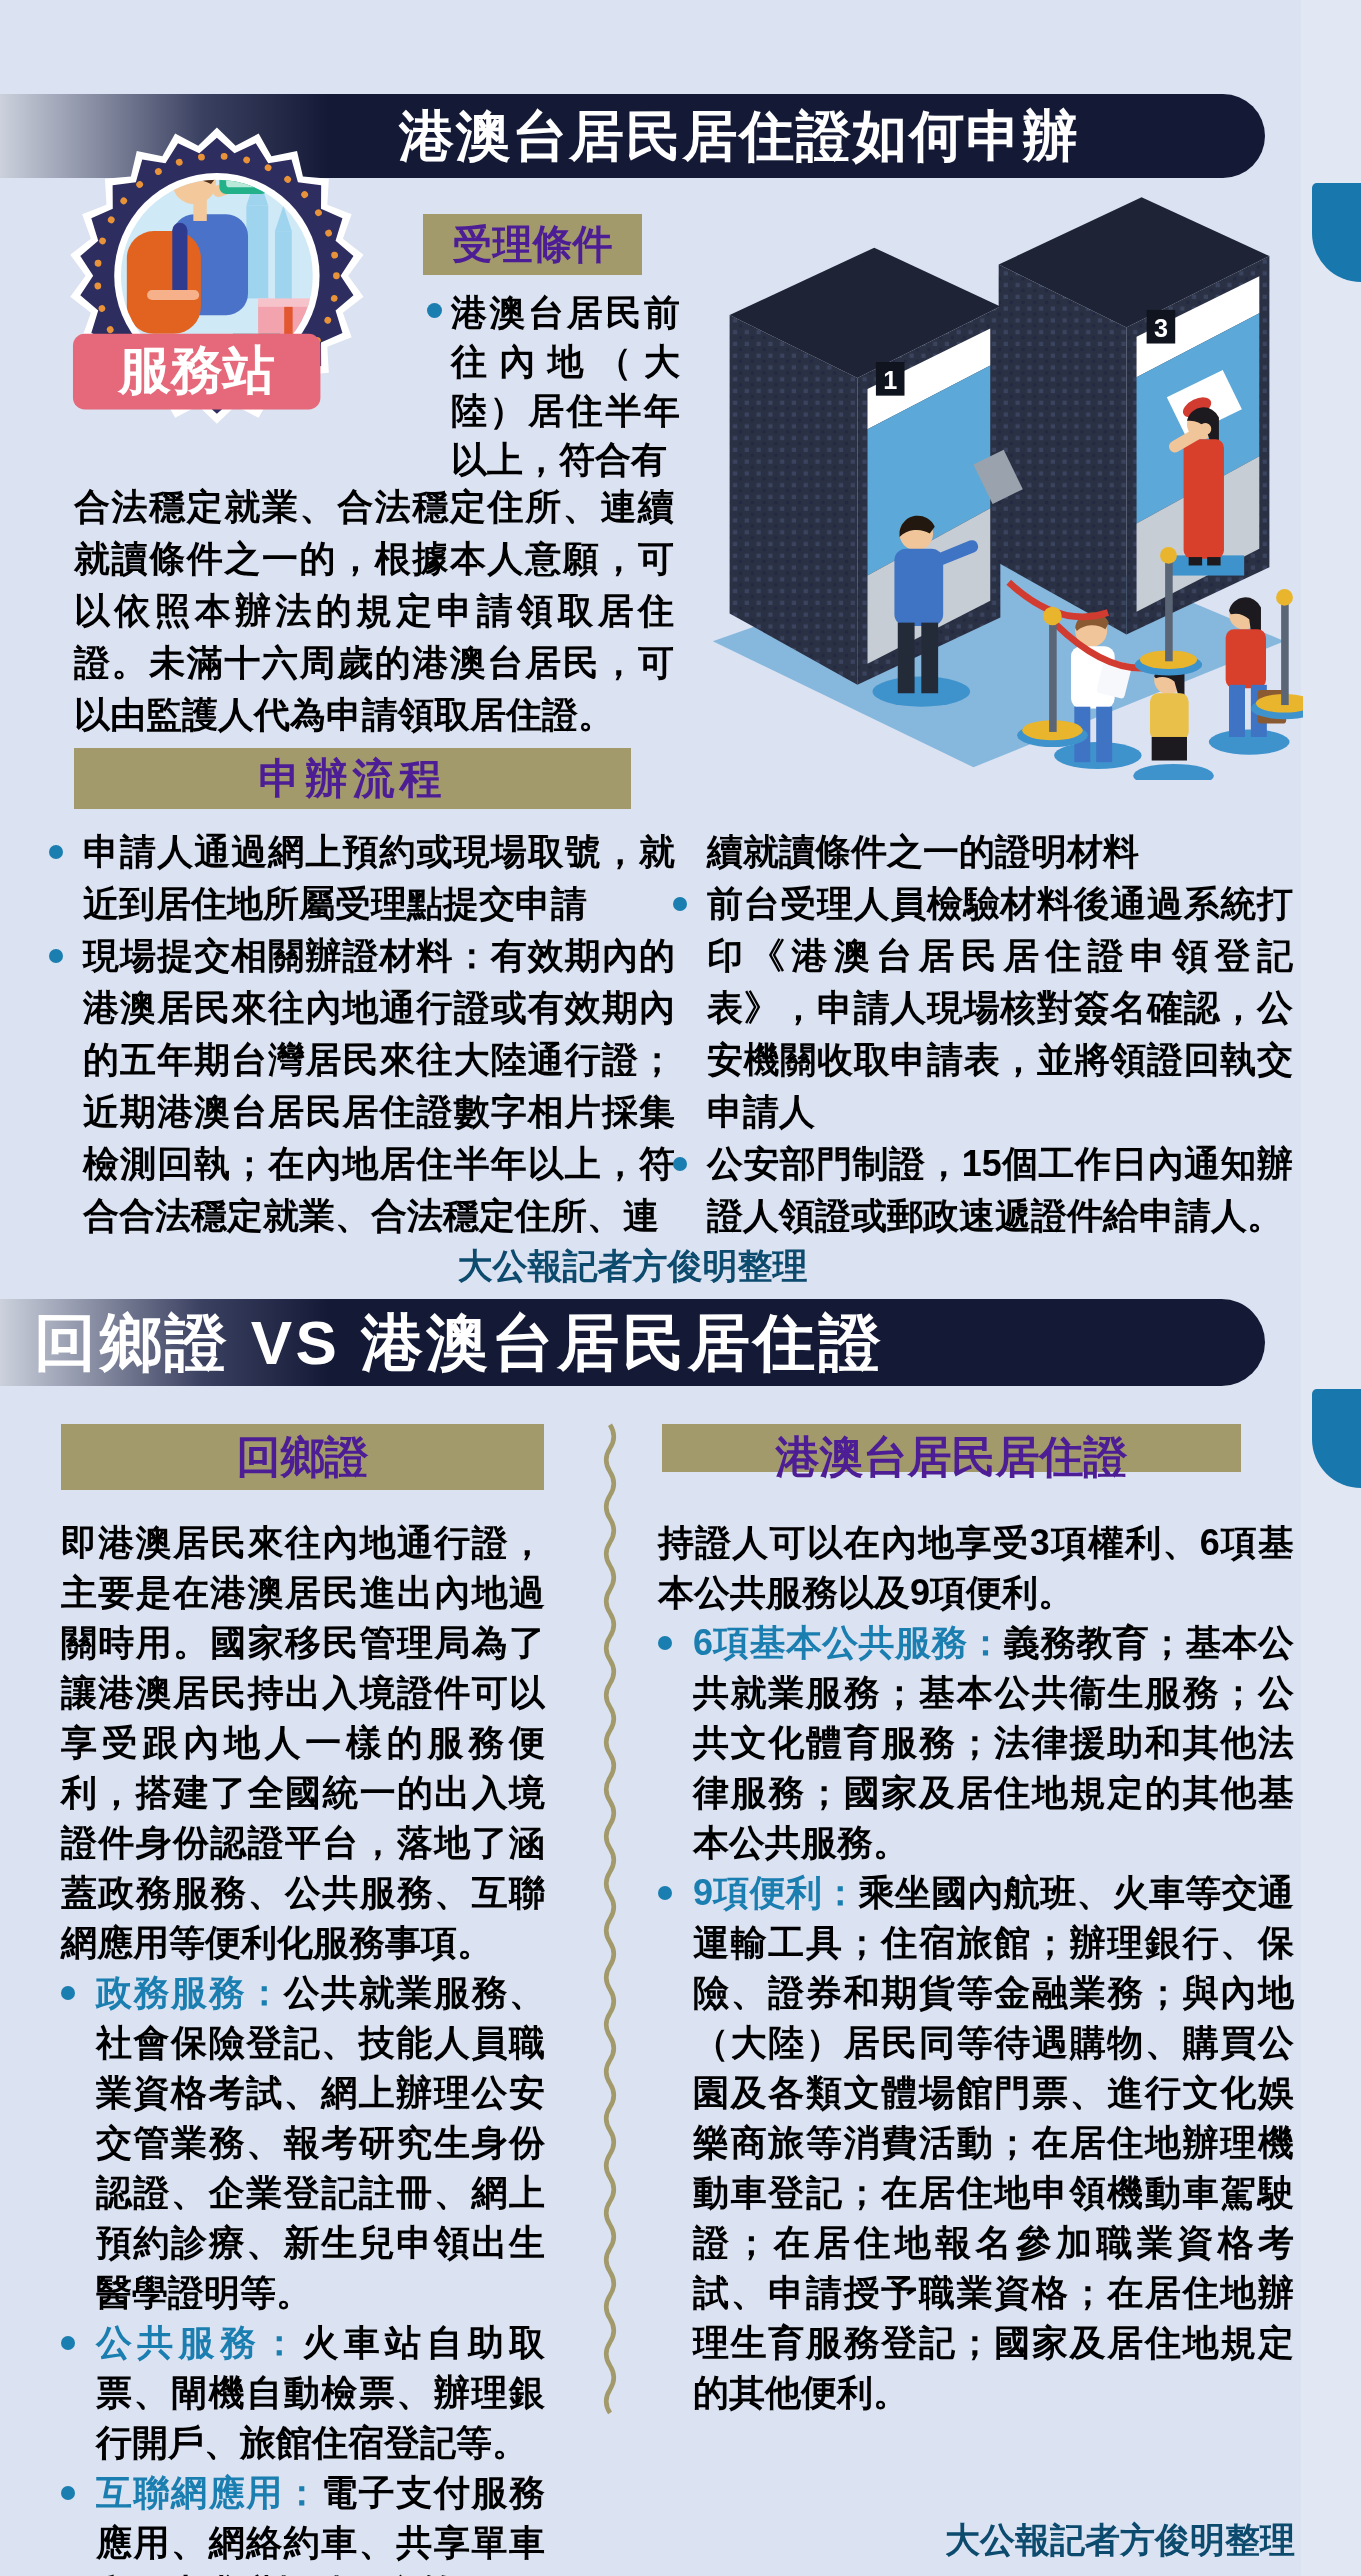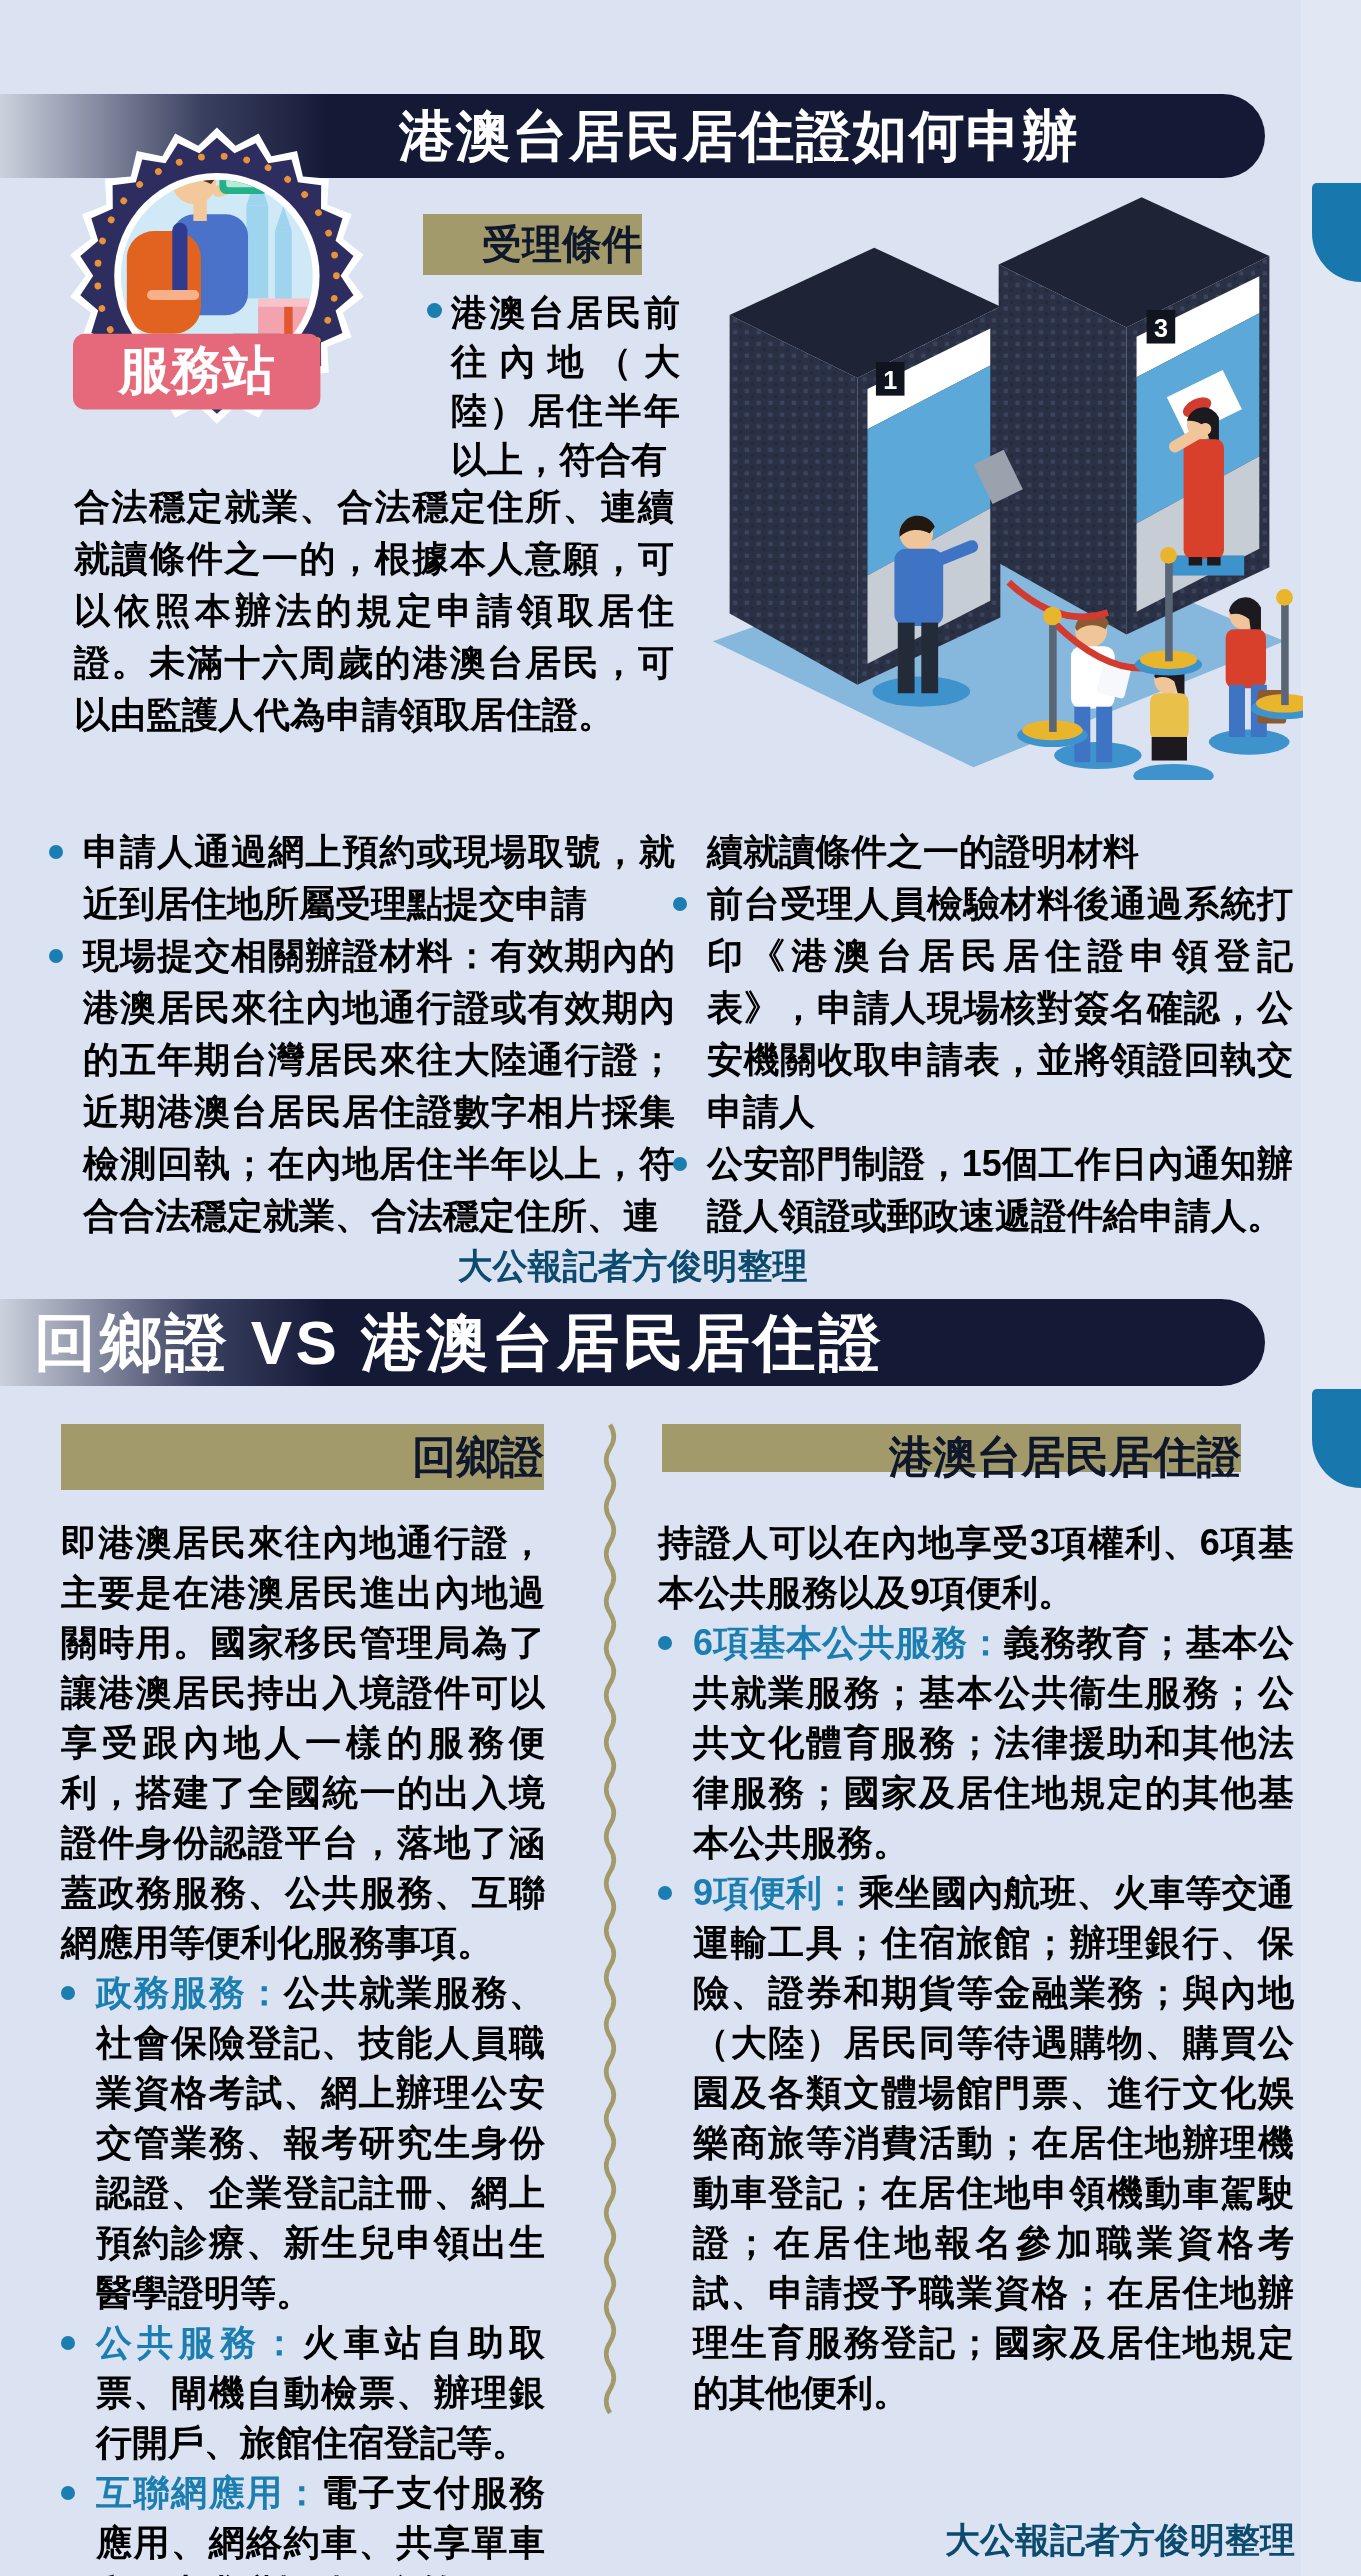--- a/index.html
+++ b/index.html
@@ -18,21 +18,21 @@
 
   
   .title-bar{position:absolute;left:0;width:1265px;background:linear-gradient(90deg,#ccd1dd 0%,#3a4060 16%,var(--navy) 26%);border-radius:0 44px 44px 0;color:#fff;font-weight:bold;white-space:nowrap;}
   #bar1{top:94px;height:84px;font-size:55px;line-height:84px;padding-left:399px;letter-spacing:1.7px;}
   #bar2{top:1299px;height:87px;font-size:62px;line-height:87px;text-align:left;padding-left:34px;letter-spacing:3.4px;}
   .blue-tab{position:absolute;right:0;width:49px;background:#1878ad;border-radius:8.4px 0 0 84px;}
   #tab1{top:183px;height:99px;}
   #tab2{top:1389px;height:99px;}
 
   
-  .olive-head{position:absolute;background:var(--olive);color:#0f172a;font-weight:bold;text-align:right;}
+  .olive-head{position:absolute;background:var(--olive);color:#4c1d95;font-weight:bold;text-align:center;}
   #cond-head{left:423px;top:214px;width:219px;height:61px;font-size:40px;line-height:61px;}
   #proc-head{left:74px;top:748px;width:557px;height:61px;font-size:42px;line-height:61px;letter-spacing:5px;}
   #vs-left-head{left:61px;top:1424px;width:483px;height:66px;font-size:44px;line-height:66px;}
   #vs-right-head{left:662px;top:1424px;width:579px;height:48px;font-size:44px;line-height:66px;}
 
   
   .cjk{color:#000;font-weight:600;text-align:justify;}
   #cond-narrow{position:absolute;left:451px;top:288px;width:229px;font-size:36px;line-height:49px;}
   #cond-dot{position:absolute;left:427px;top:303px;width:15px;height:15px;border-radius:50%;background:var(--blue);}
   #cond-wide{position:absolute;left:74px;top:481px;width:600px;font-size:36px;line-height:52px;}
@@ -215,20 +215,21 @@
       <ellipse cx="562" cy="562" rx="34" ry="11" fill="#e9b52d"></ellipse>
       <rect x="558" y="440" width="9" height="124" fill="#5a6575"></rect>
       <circle cx="562" cy="438" r="10" fill="#e9b52d"></circle>
       <ellipse cx="700" cy="620" rx="40" ry="13" fill="#3f93cc"></ellipse>
       <ellipse cx="700" cy="614" rx="34" ry="11" fill="#e9b52d"></ellipse>
       <rect x="696" y="490" width="9" height="126" fill="#5a6575"></rect>
       <circle cx="700" cy="488" r="10" fill="#e9b52d"></circle>
     </g>
   </svg>
 
+  <div class="olive-head" id="proc-head">申辦流程</div>
   <ul class="blist cjk" id="proc-left">
     <li>申請人通過網上預約或現場取號，就近到居住地所屬受理點提交申請</li>
     <li>現場提交相關辦證材料：有效期內的港澳居民來往內地通行證或有效期內的五年期台灣居民來往大陸通行證；近期港澳台居民居住證數字相片採集檢測回執；在內地居住半年以上，符合合法穩定就業、合法穩定住所、連</li>
   </ul>
   <div id="proc-right">
     <div class="cont cjk">續就讀條件之一的證明材料</div>
     <ul class="blist cjk">
       <li>前台受理人員檢驗材料後通過系統打印《港澳台居民居住證申領登記表》，申請人現場核對簽名確認，公安機關收取申請表，並將領證回執交申請人</li>
       <li>公安部門制證，15個工作日內通知辦證人領證或郵政速遞證件給申請人。</li>
     </ul>

